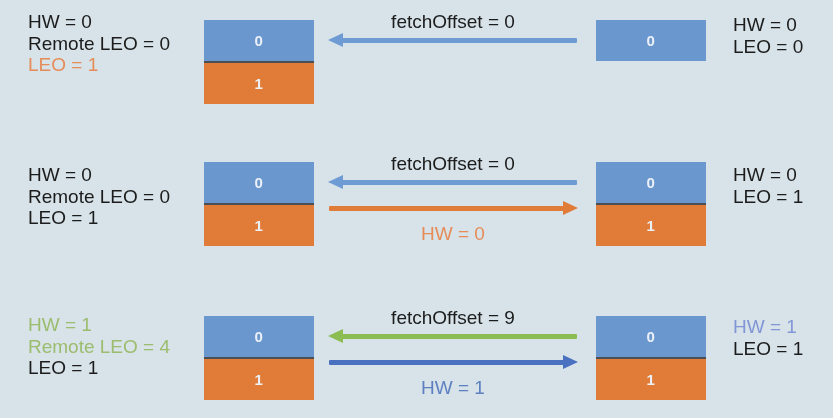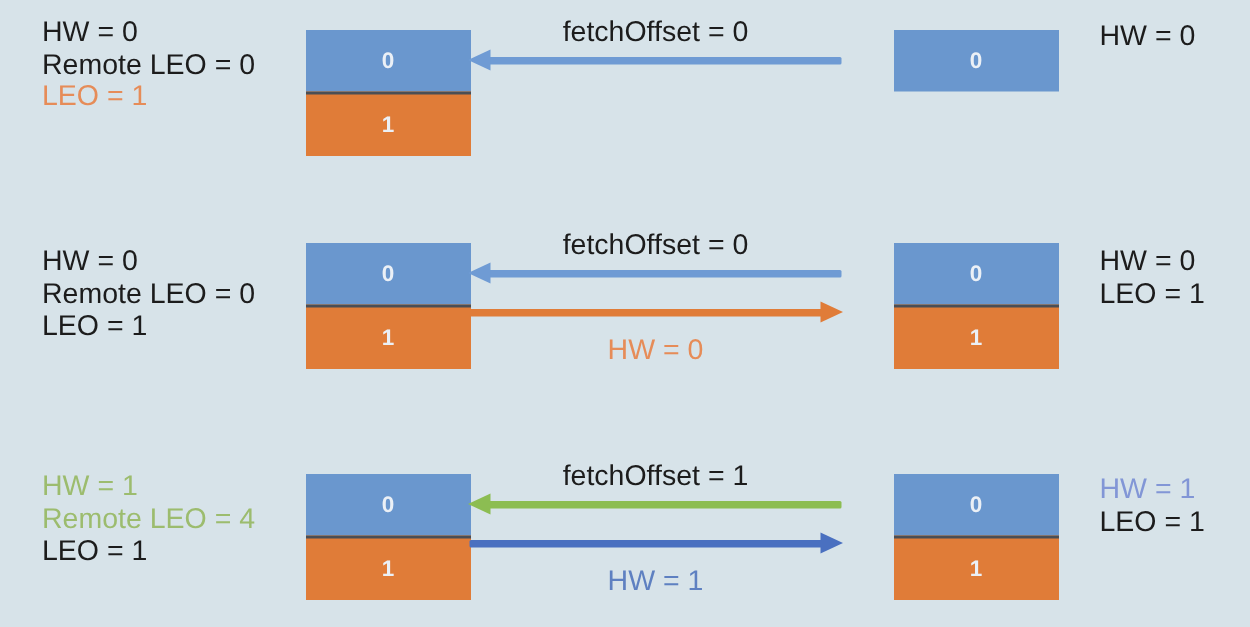--- a/index.html
+++ b/index.html
@@ -22,21 +22,21 @@
   .row-2 .right-labels{top:14px;}
 
   .log-box{position:absolute;top:14px;width:110px;}
   .left-log{left:204px;}
   .right-log{left:596px;}
   .log-segment{
     height:41px;display:flex;align-items:center;justify-content:center;
     font-size:15px;font-weight:bold;letter-spacing:0.5px;
   }
 
-  .arrows-zone{position:absolute;left:312px;top:0;width:250px;height:122px;}
+  .arrows-zone{position:absolute;left:328px;top:0;width:250px;height:122px;}
   .arrow{position:absolute;left:0;width:250px;height:14px;}
   .arrow.kind-fetch{top:27px;}
   .arrow.kind-hw{top:53px;}
   .arrow-shaft{position:absolute;top:5px;height:5px;border-radius:1px;}
   .dir-left .arrow-shaft{left:13px;right:1px;}
   .dir-right .arrow-shaft{left:1px;right:13px;}
   .arrow-head{position:absolute;top:0;width:0;height:0;
     border-top:7px solid transparent;border-bottom:7px solid transparent;}
   .dir-left .arrow-head{left:0;border-right:15px solid transparent;}
   .dir-right .arrow-head{right:0;border-left:15px solid transparent;}
@@ -64,20 +64,21 @@
     <div class="arrow-label" style="color: rgb(28, 28, 28);">fetchOffset = 0</div>
     <div class="arrow-shaft" style="background: rgb(111, 155, 212);"></div>
     <div class="arrow-head" style="border-right-color: rgb(111, 155, 212);"></div>
   </div>
       </div>
     <div class="log-box right-log">
         <div class="log-segment" style="background: rgb(106, 151, 206); color: rgb(235, 240, 246);">0</div>
       </div>
     <div class="state-labels right-labels">
         <div class="state-label" style="color: rgb(28, 28, 28);">HW = 0</div>
+        <div class="state-label" style="color: rgb(28, 28, 28);">LEO = 0</div>
       </div>
   </div>
     <div class="row row-1">
     <div class="state-labels left-labels">
         <div class="state-label" style="color: rgb(28, 28, 28);">HW = 0</div>
         <div class="state-label" style="color: rgb(28, 28, 28);">Remote LEO = 0</div>
         <div class="state-label" style="color: rgb(28, 28, 28);">LEO = 1</div>
       </div>
     <div class="log-box left-log">
         <div class="log-segment" style="background: rgb(106, 151, 206); color: rgb(235, 240, 246);">0</div>
@@ -109,21 +110,21 @@
         <div class="state-label" style="color: rgb(156, 188, 110);">HW = 1</div>
         <div class="state-label" style="color: rgb(156, 188, 110);">Remote LEO = 4</div>
         <div class="state-label" style="color: rgb(28, 28, 28);">LEO = 1</div>
       </div>
     <div class="log-box left-log">
         <div class="log-segment" style="background: rgb(106, 151, 206); color: rgb(235, 240, 246);">0</div>
         <div class="log-segment" style="background: rgb(224, 124, 56); color: rgb(235, 240, 246); border-top: 2px solid rgb(74, 78, 85);">1</div>
       </div>
     <div class="arrows-zone">
         <div class="arrow kind-fetch dir-left">
-    <div class="arrow-label" style="color: rgb(28, 28, 28);">fetchOffset = 1</div>
+    <div class="arrow-label" style="color: rgb(28, 28, 28);">fetchOffset = 9</div>
     <div class="arrow-shaft" style="background: rgb(140, 189, 82);"></div>
     <div class="arrow-head" style="border-right-color: rgb(140, 189, 82);"></div>
   </div>
         <div class="arrow kind-hw dir-right">
     <div class="arrow-label" style="color: rgb(94, 128, 193);">HW = 1</div>
     <div class="arrow-shaft" style="background: rgb(74, 112, 192);"></div>
     <div class="arrow-head" style="border-left-color: rgb(74, 112, 192);"></div>
   </div>
       </div>
     <div class="log-box right-log">

